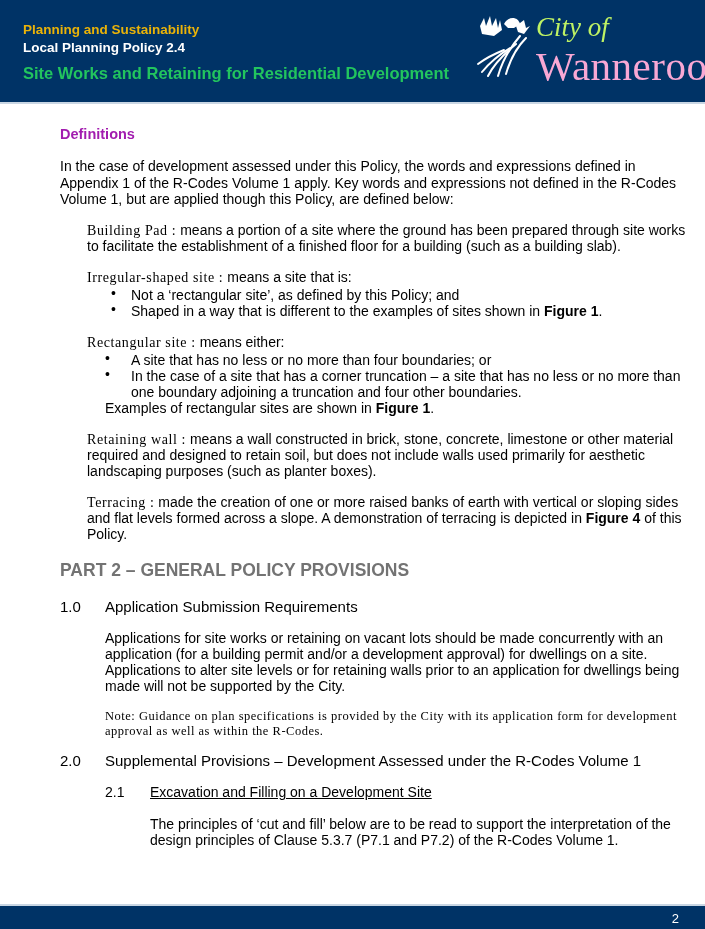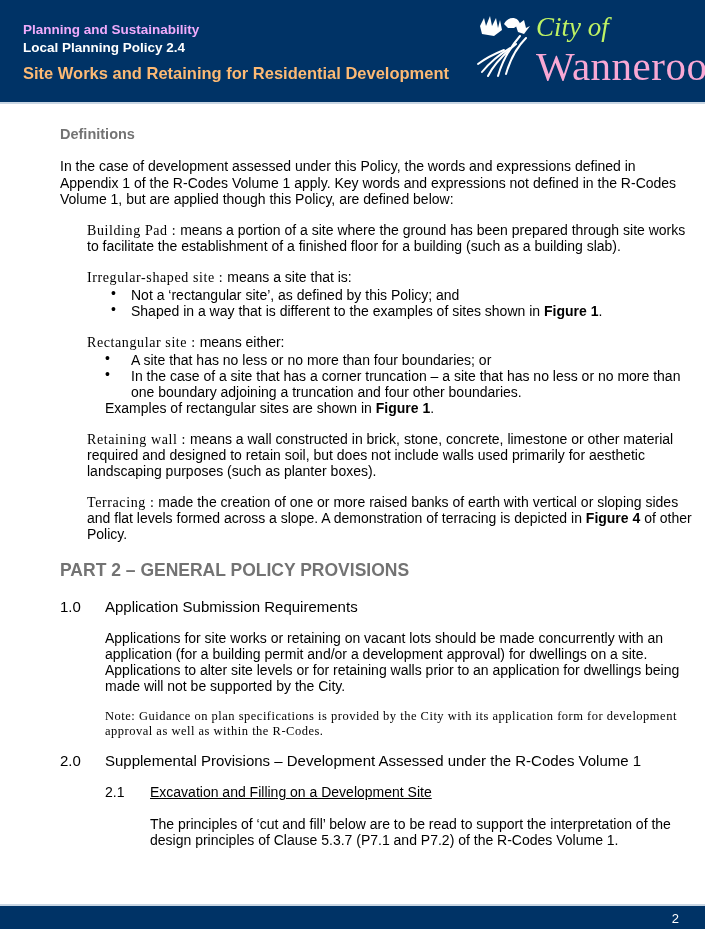--- a/index.html
+++ b/index.html
@@ -6,32 +6,32 @@
     body {
       width: 705px; height: 929px; position: relative; overflow: hidden;
       background: #ffffff; color: #000000;
       font-family: "Liberation Sans", sans-serif;
     }
     .header {
       position: absolute; left: 0; top: 0; width: 705px; height: 102px;
       background: #003366;
       border-bottom: 2px solid #c9d6e3;
     }
-    .header .line1 { position: absolute; left: 23px; top: 22px; color: #f0abfc; font-weight: bold; font-size: 13.5px; }
+    .header .line1 { position: absolute; left: 23px; top: 22px; color: #eab308; font-weight: bold; font-size: 13.5px; }
     .header .line2 { position: absolute; left: 23px; top: 40px; color: #fff; font-weight: bold; font-size: 13.5px; }
-    .header .line3 { position: absolute; left: 23px; top: 64px; color: #fdba74; font-weight: bold; font-size: 16.5px; }
+    .header .line3 { position: absolute; left: 23px; top: 64px; color: #22c55e; font-weight: bold; font-size: 16.5px; }
     .logo { position: absolute; left: 474px; top: 12px; width: 220px; height: 70px; }
     .logo svg { position: absolute; left: 0; top: 2px; }
     .logo .city-of { position: absolute; left: 62px; top: 0px; color: #bef264; font-family: "Liberation Serif", serif; font-style: italic; font-size: 27px; }
     .logo .wanneroo { position: absolute; left: 62px; top: 30px; color: #f9a8d4; font-family: "Liberation Serif", serif; font-size: 41px; letter-spacing: 0.5px; }
 
     .content { position: absolute; left: 0; top: 0; width: 705px; }
     .t { position: absolute; font-size: 14px; line-height: 16px; white-space: nowrap; }
     .serif { font-family: "Liberation Serif", serif; letter-spacing: 0.6px; font-size: 14px; }
-    .defs-title { left: 60px; top: 126px; color: #737373; font-weight: bold; font-size: 14.5px; }
+    .defs-title { left: 60px; top: 126px; color: #a21caf; font-weight: bold; font-size: 14.5px; }
     .part2 { left: 60px; top: 562px; color: #737373; font-weight: bold; font-size: 17.5px; }
     .sec { font-weight: normal; font-size: 15px; }
     .bullet { position: absolute; font-size: 14px; }
     .u { text-decoration: underline; }
     .note { font-family: "Liberation Serif", serif; font-size: 12.5px; letter-spacing: 0.5px; line-height: 16px; }
 
     .footer {
       position: absolute; left: 0; top: 904px; width: 705px; height: 25px;
       background: #003366; border-top: 2px solid #c9d6e3;
     }
@@ -101,21 +101,21 @@
   <div class="t" style="left:87px;top:431px;">
     <span class="serif">Retaining wall :</span><span> means a wall constructed in brick, stone, concrete, limestone or other material</span>
   </div>
   <div class="t" style="left:87px;top:447px;">required and designed to retain soil, but does not include walls used primarily for aesthetic</div>
   <div class="t" style="left:87px;top:463px;">landscaping purposes (such as planter boxes).</div>
 
   <div class="t" style="left:87px;top:494px;">
     <span class="serif">Terracing :</span><span> made the creation of one or more raised banks of earth with vertical or sloping sides</span>
   </div>
   <div class="t" style="left:87px;top:510px;">
-    <span>and flat levels formed across a slope. A demonstration of terracing is depicted in </span><b>Figure 4</b><span> of other</span>
+    <span>and flat levels formed across a slope. A demonstration of terracing is depicted in </span><b>Figure 4</b><span> of this</span>
   </div>
   <div class="t" style="left:87px;top:526px;">Policy.</div>
 
   <div class="t part2">PART 2 – GENERAL POLICY PROVISIONS</div>
 
   <div class="t sec" style="left:60px;top:599px;">1.0</div>
   <div class="t sec" style="left:105px;top:599px;">Application Submission Requirements</div>
 
   <div class="t" style="left:105px;top:630px;">Applications for site works or retaining on vacant lots should be made concurrently with an</div>
   <div class="t" style="left:105px;top:646px;">application (for a building permit and/or a development approval) for dwellings on a site.</div>

